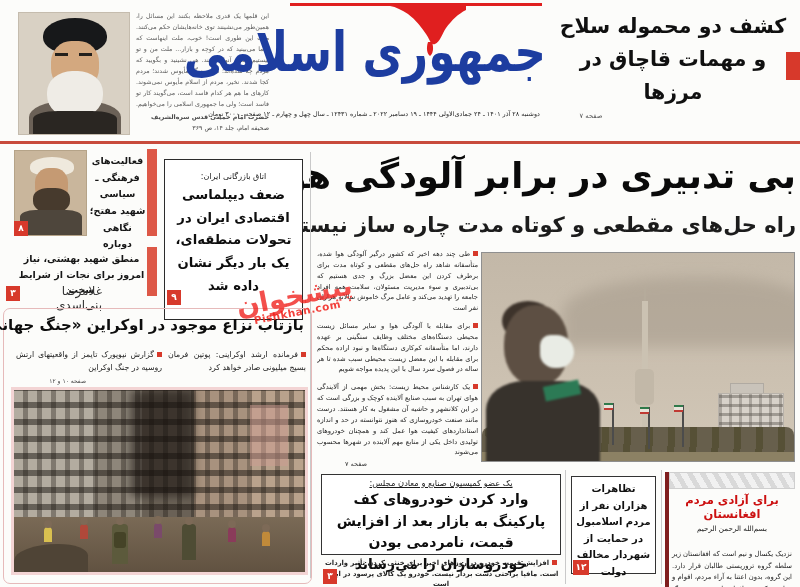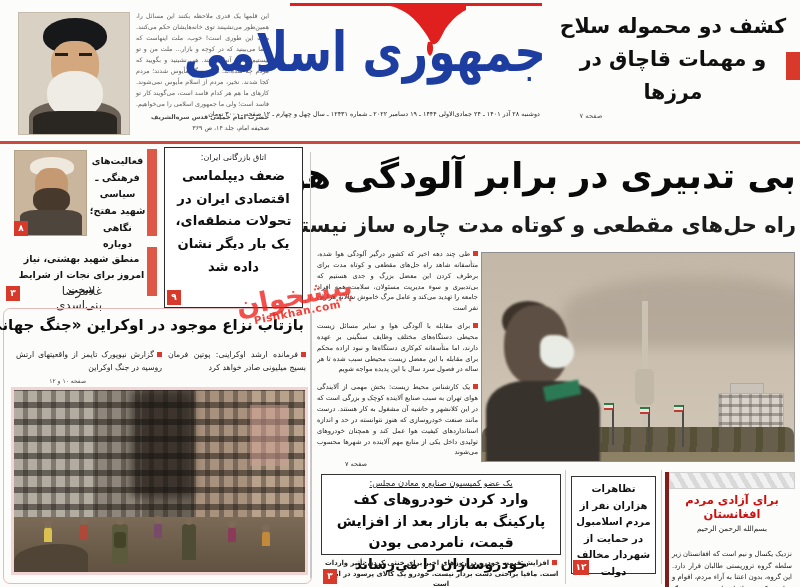--- a/index.html
+++ b/index.html
@@ -68,21 +68,21 @@
   .mofatteh-photo { left:14px; top:150px; width:73px; height:86px; background:#c9b69c; overflow:hidden; border:1px solid #b5a388; }
   .mf-turban { position:absolute; left:15px; top:6px; width:44px; height:19px; background:#efe9dd; border-radius:50% 50% 40% 40%; }
   .mf-face { position:absolute; left:20px; top:17px; width:33px; height:34px; background:#c59a73; border-radius:42%; }
   .mf-beard { position:absolute; left:18px; top:37px; width:37px; height:26px; background:#473a2d; border-radius:40% 40% 50% 50%; }
   .mf-robe { position:absolute; left:5px; top:59px; width:62px; height:27px; background:#4e463c; border-radius:25% 25% 0 0; }
   .badge { background:#d7392b; color:#fff; font-size:9px; font-weight:bold; width:14px; height:15px; line-height:15px; text-align:center; }
   .item1-title { left:89px; top:153px; width:57px; font-size:9.5px; font-weight:bold; line-height:1.75; text-align:center; color:#161616; }
   .item2-title { left:18px; top:251px; width:127px; font-size:9.5px; font-weight:bold; line-height:1.65; text-align:center; color:#161616; }
   .item2-byline { left:22px; top:284px; width:80px; font-size:12px; color:#333; }
 
-  .chamber-box { left:164px; top:147px; width:139px; height:161px; border:1.5px solid #2b2b2b; background:#fff; padding:5px 4px; }
+  .chamber-box { left:164px; top:159px; width:139px; height:161px; border:1.5px solid #2b2b2b; background:#fff; padding:12px 4px; }
   .chamber-kicker { font-size:8px; text-align:center; color:#1a1a1a; margin-bottom:3px; }
   .chamber-headline { font-size:13.2px; font-weight:bold; line-height:1.72; text-align:center; color:#0e0e0e; }
 
   .watermark { left:230px; top:282px; width:130px; transform:rotate(-11deg); text-align:center; z-index:30; pointer-events:none; }
   .wm-fa { font-size:27px; font-weight:bold; color:rgba(240,30,25,.78); line-height:1; }
   .wm-en { font-size:10.5px; font-weight:bold; color:rgba(240,30,25,.85); letter-spacing:.5px; margin-top:-3px; }
 
   
   .ukr-frame { left:3px; top:308px; width:309px; height:276px; border:1px solid #e6baba; border-radius:7px; }
   .ukr-headline { left:12px; top:316px; width:292px; font-size:15px; font-weight:bold; text-align:center; color:#0d0d0d; white-space:nowrap; }

